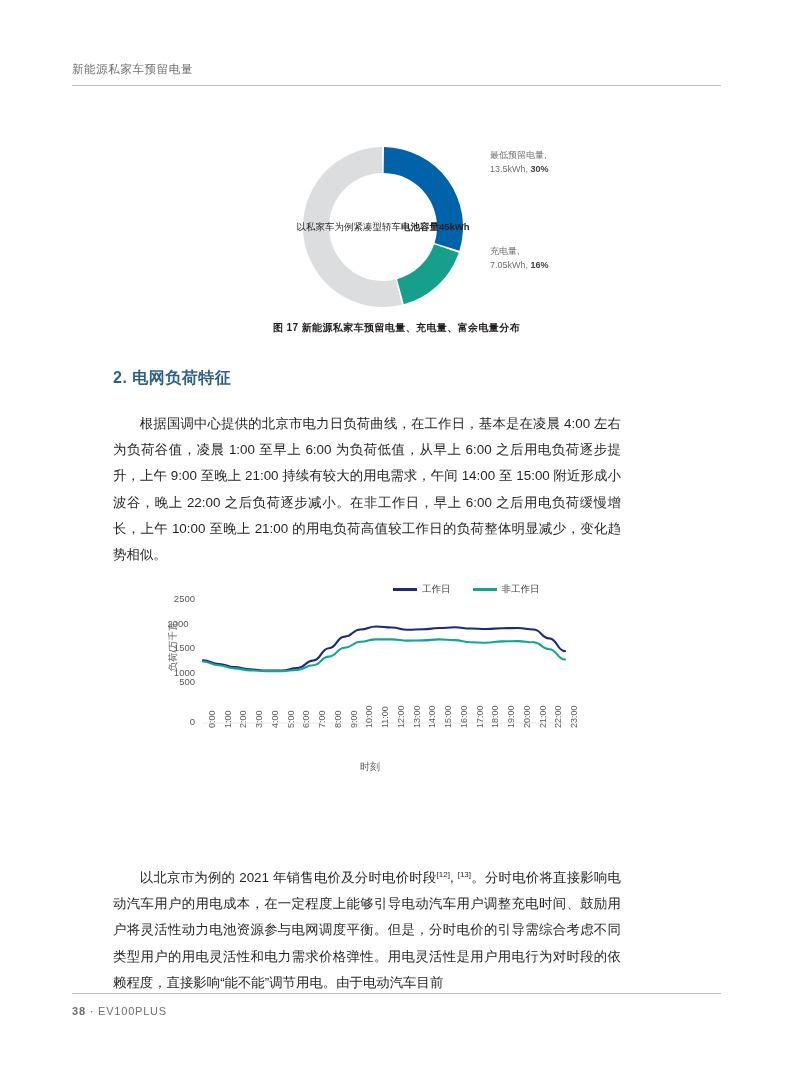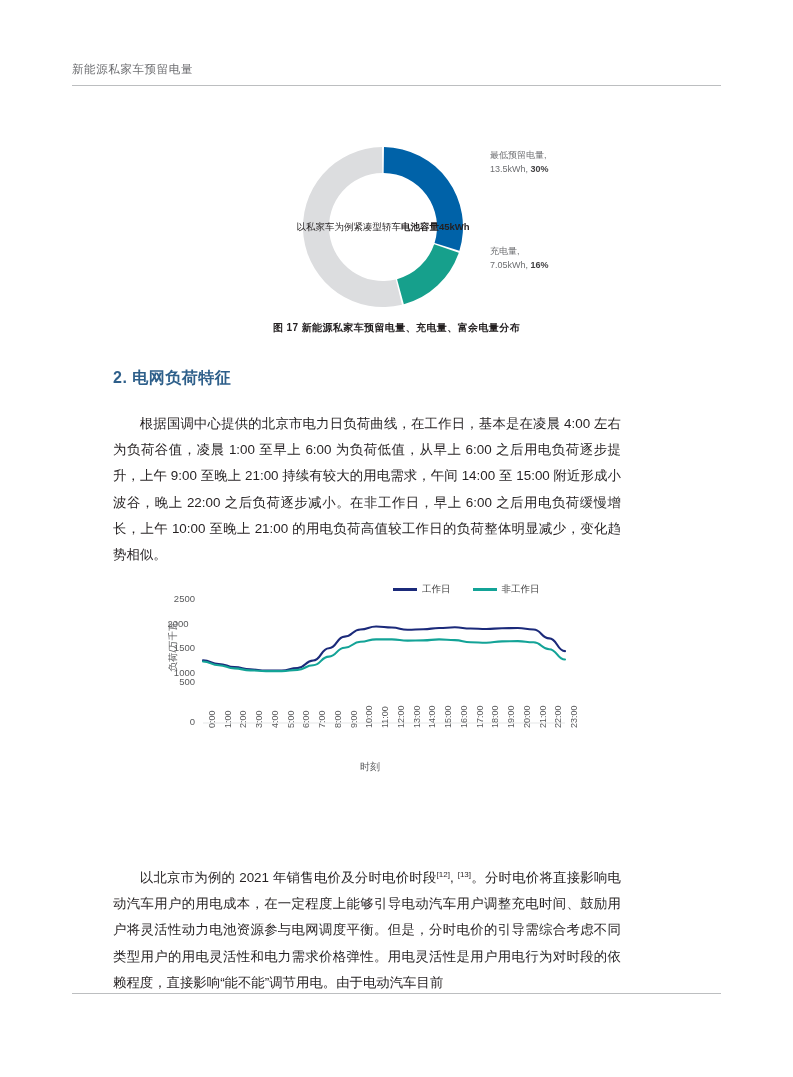--- a/index.html
+++ b/index.html
@@ -323,15 +323,20 @@
     </svg>
   </div>
 
 
   <div class="para p2">
     <span>以北京市为例的 2021 年销售电价及分时电价时段</span><sup>[12]</sup><span>,</span> <sup>[13]</sup><span>。分时电价将直接影响电动汽车用户的用电成本，在一定程度上能够引导电动汽车用户调整充电时间、鼓励用户将灵活性动力电池资源参与电网调度平衡。但是，分时电价的引导需综合考虑不同类型用户的用电灵活性和电力需求价格弹性。用电灵活性是用户用电行为对时段的依赖程度，直接影响“能不能”调节用电。由于电动汽车目前</span>
   </div>
 
   <div class="page-footer">
     <div class="frule"></div>
+    <div class="ftext">
+      <span class="fnum">38</span>
+      <span>·</span>
+      <span>EV100PLUS</span>
+    </div>
   </div>
 
 </div>
 
 </body></html>

